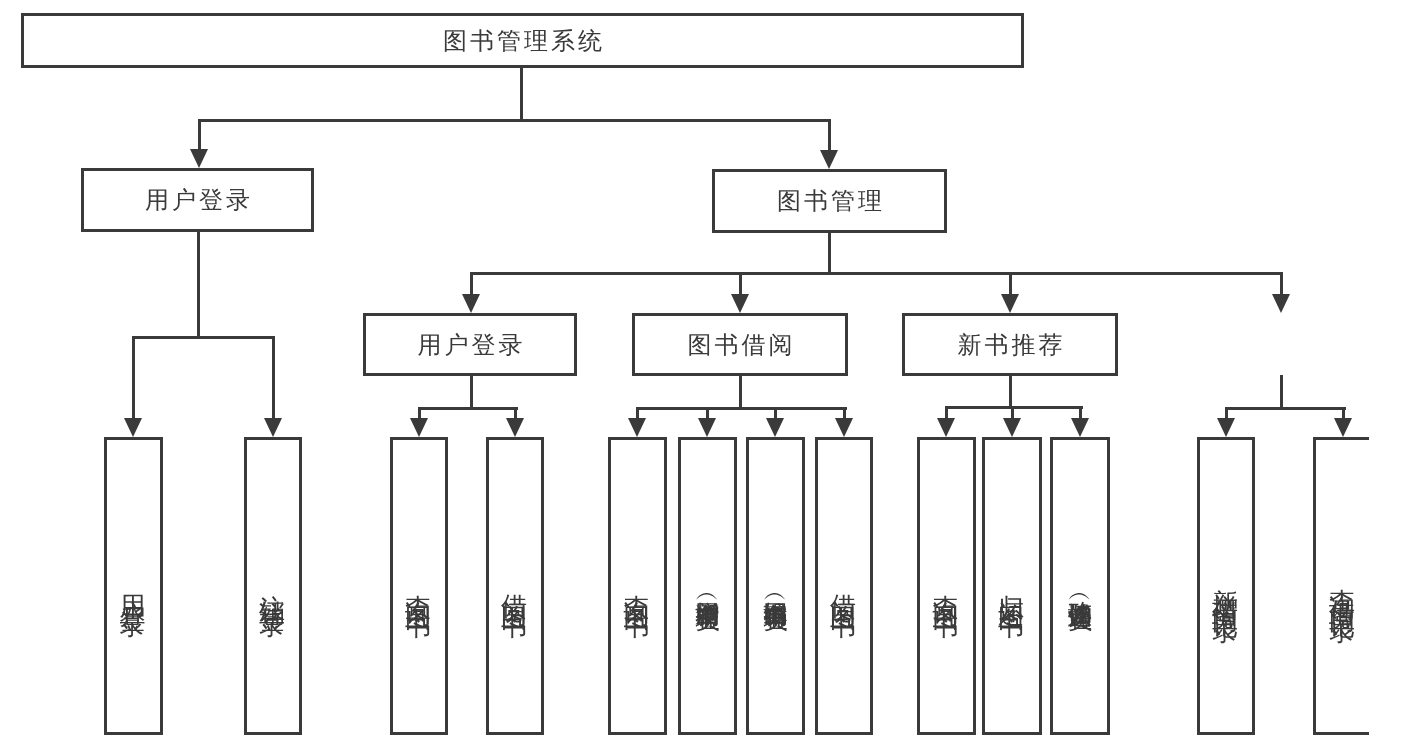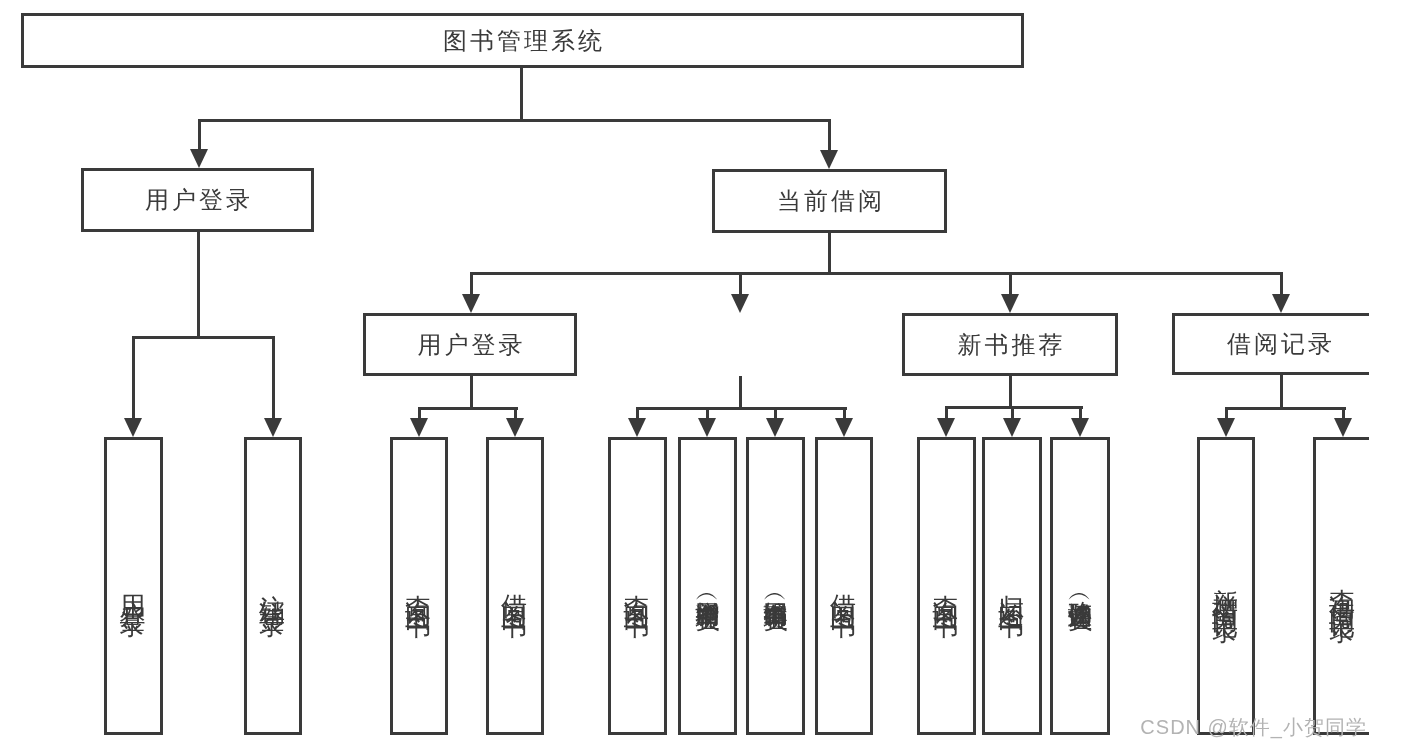--- a/index.html
+++ b/index.html
@@ -31,25 +31,25 @@
   }
 </style>
 </head>
 <body>
 
 <div class="canvas">
 
   <div class="box h" style="left:21px;top:13px;width:1003px;height:55px">图书管理系统</div>
 
   <div class="box h" style="left:81px;top:168px;width:233px;height:64px">用户登录</div>
-  <div class="box h" style="left:712px;top:169px;width:235px;height:64px">当前借阅</div>
+  <div class="box h" style="left:712px;top:169px;width:235px;height:64px">图书管理</div>
 
   <div class="box h" style="left:363px;top:313px;width:214px;height:63px">用户登录</div>
+  <div class="box h" style="left:632px;top:313px;width:216px;height:63px">图书借阅</div>
   <div class="box h" style="left:902px;top:313px;width:216px;height:63px">新书推荐</div>
-  <div class="box h" style="left:1172px;top:313px;width:215px;height:62px">借阅记录</div>
 
   <div class="box v" style="left:104px;top:437px;width:59px;height:298px">用户登录</div>
   <div class="box v" style="left:244px;top:437px;width:58px;height:298px">注销登录</div>
 
   <div class="box v" style="left:390px;top:437px;width:58px;height:298px">查询图书</div>
   <div class="box v" style="left:486px;top:437px;width:58px;height:298px">借阅图书</div>
 
   <div class="box v" style="left:608px;top:437px;width:59px;height:298px">查询图书</div>
   <div class="box v long" style="left:678px;top:437px;width:59px;height:298px">新增图书（管理员）</div>
   <div class="box v long" style="left:746px;top:437px;width:59px;height:298px">编辑图书（管理员）</div>
@@ -114,15 +114,14 @@
   <div class="vl" style="left:1079px;top:406px;height:15px"></div>
   <div class="arr" style="left:1071px;top:418px"></div>
 
   <div class="vl" style="left:1280px;top:375px;height:34px"></div>
   <div class="hl" style="left:1225px;top:407px;width:121px"></div>
   <div class="vl" style="left:1225px;top:407px;height:14px"></div>
   <div class="arr" style="left:1217px;top:418px"></div>
   <div class="vl" style="left:1342px;top:407px;height:14px"></div>
   <div class="arr" style="left:1334px;top:418px"></div>
 
-  <div class="watermark">CSDN @软件_小贺同学</div>
 
 </div>
 
 </body></html>

